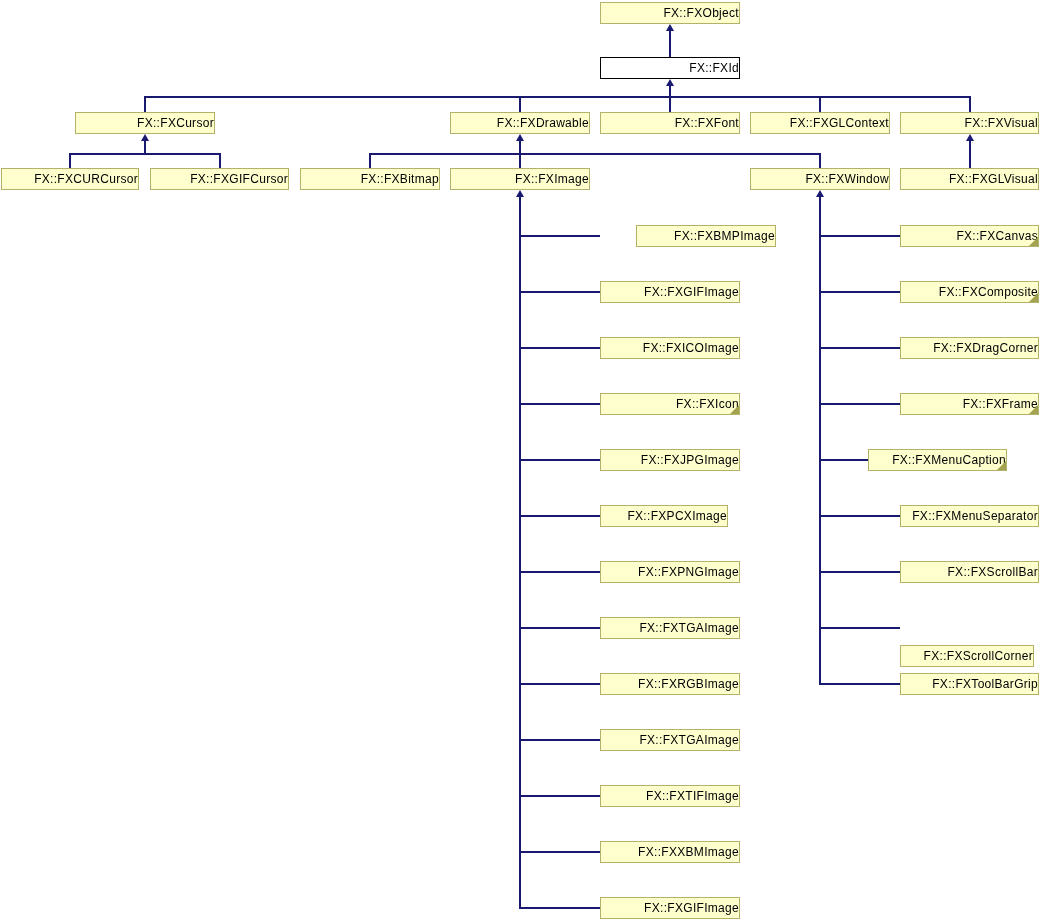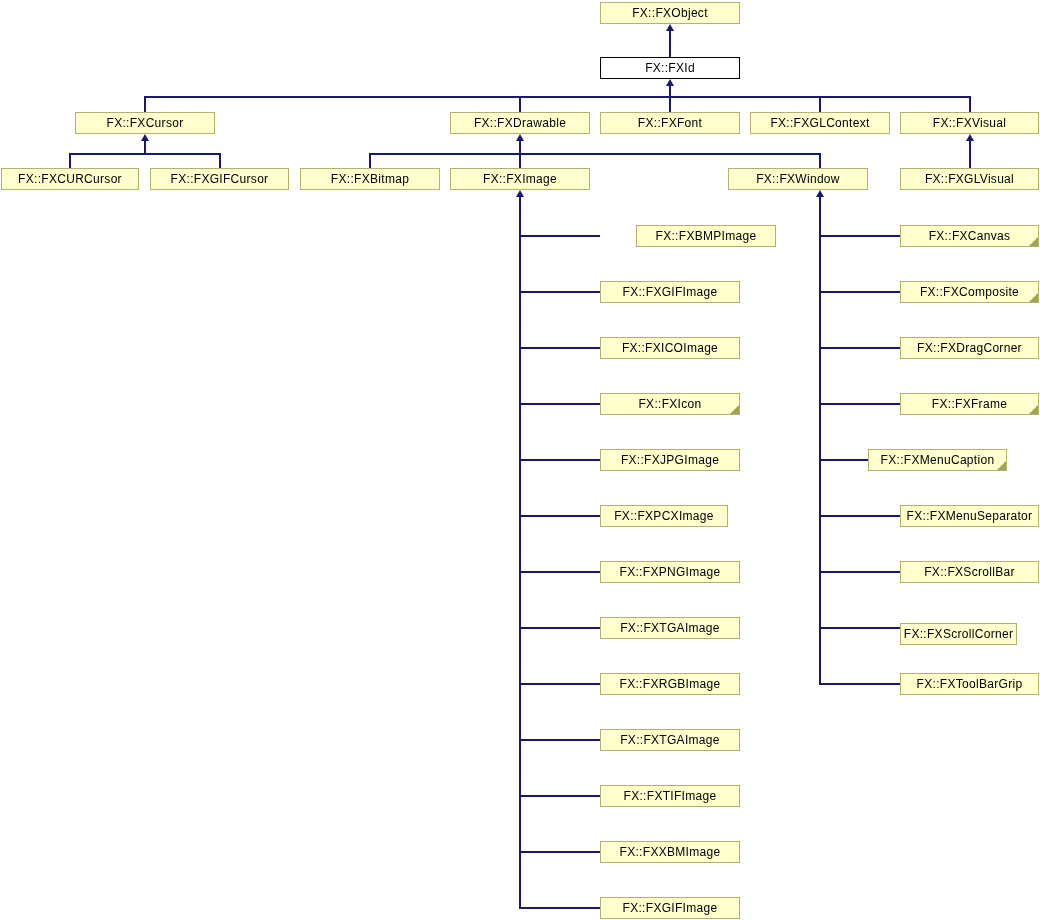--- a/index.html
+++ b/index.html
@@ -1,19 +1,19 @@
 <!DOCTYPE html>
 <html><head>
 <meta charset="utf-8">
 <style>
   html,body{margin:0;padding:0;background:#ffffff;}
   #canvas{position:relative;width:1040px;height:920px;background:#ffffff;overflow:hidden;
           font-family:"Liberation Sans", sans-serif;}
   .node{position:absolute;height:22px;box-sizing:border-box;background:#ffffce;border:1px solid #b2b26b;
-        display:flex;align-items:center;justify-content:center;font-size:12px;letter-spacing:0.3px;
+        display:flex;align-items:center;justify-content:flex-end;font-size:12px;letter-spacing:0.3px;
         color:#000000;white-space:nowrap;cursor:pointer;}
   .node.current{background:#ffffff;border-color:#000000;cursor:default;}
   .fold{position:absolute;right:0;bottom:0;width:0;height:0;
         border-left:9px solid transparent;border-bottom:9px solid #a3a34f;}
   .eh{position:absolute;height:2px;background:#191970;}
   .ev{position:absolute;width:2px;background:#191970;}
   .arrow-up{position:absolute;width:0;height:0;border-left:4px solid transparent;
         border-right:4px solid transparent;border-bottom:7px solid #191970;}
 </style>
 </head>
@@ -104,21 +104,21 @@
   </div>
   <div class="node" style="left:150px;top:168px;width:139px">
     <span>FX::FXGIFCursor</span>
   </div>
   <div class="node" style="left:300px;top:168px;width:140px">
     <span>FX::FXBitmap</span>
   </div>
   <div class="node" style="left:450px;top:168px;width:140px">
     <span>FX::FXImage</span>
   </div>
-  <div class="node" style="left:728px;top:168px;width:140px">
+  <div class="node" style="left:750px;top:168px;width:140px">
     <span>FX::FXWindow</span>
   </div>
   <div class="node" style="left:900px;top:168px;width:139px">
     <span>FX::FXGLVisual</span>
   </div>
 
   <div class="node" style="left:636px;top:225px;width:140px">
     <span>FX::FXBMPImage</span>
   </div>
   <div class="node" style="left:600px;top:281px;width:140px">
@@ -177,20 +177,20 @@
   <div class="node" style="left:868px;top:449px;width:139px">
     <span>FX::FXMenuCaption</span>
     <i class="fold"></i>
   </div>
   <div class="node" style="left:900px;top:505px;width:139px">
     <span>FX::FXMenuSeparator</span>
   </div>
   <div class="node" style="left:900px;top:561px;width:139px">
     <span>FX::FXScrollBar</span>
   </div>
-  <div class="node" style="left:900px;top:623px;width:117px">
+  <div class="node" style="left:900px;top:645px;width:134px">
     <span>FX::FXScrollCorner</span>
   </div>
   <div class="node" style="left:900px;top:673px;width:139px">
     <span>FX::FXToolBarGrip</span>
   </div>
 
 </div>
 
 </body></html>

